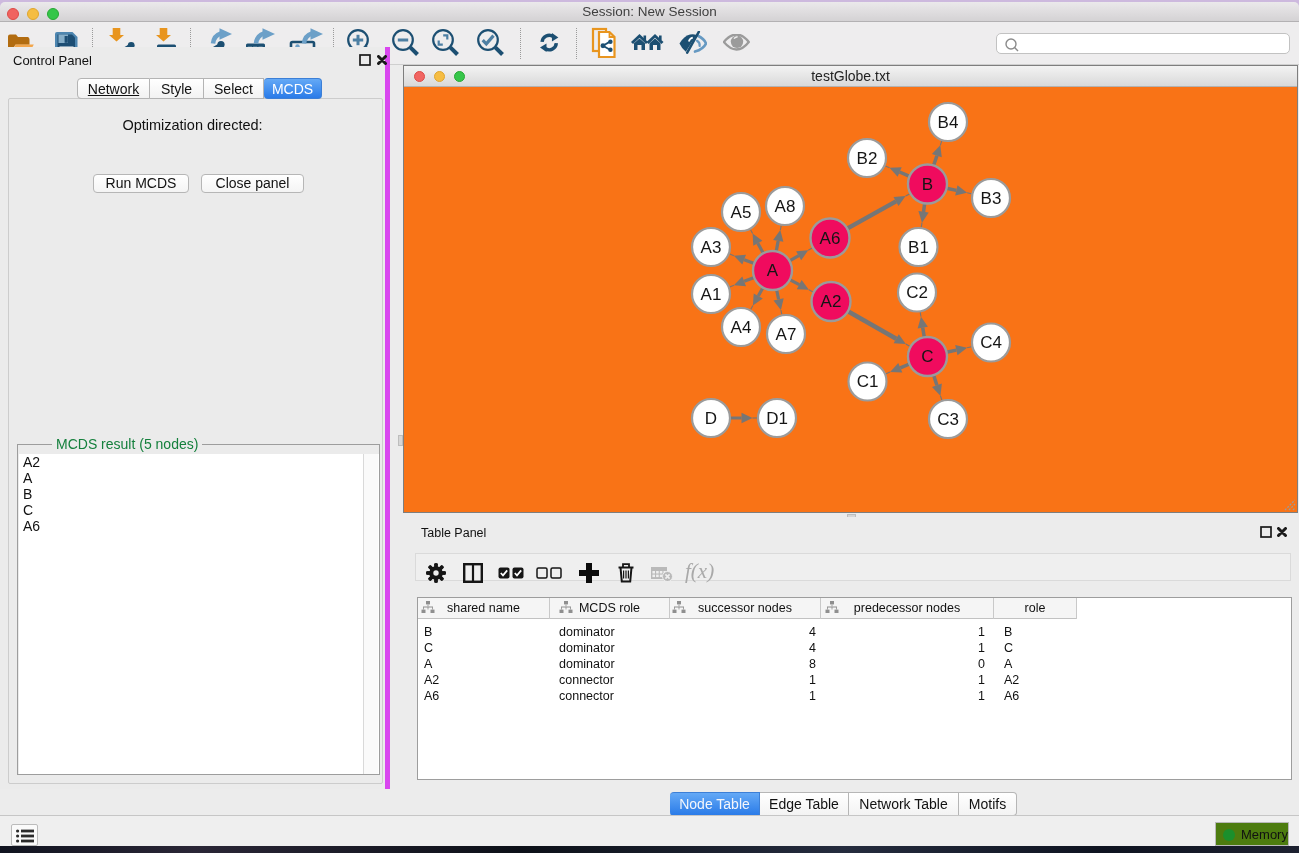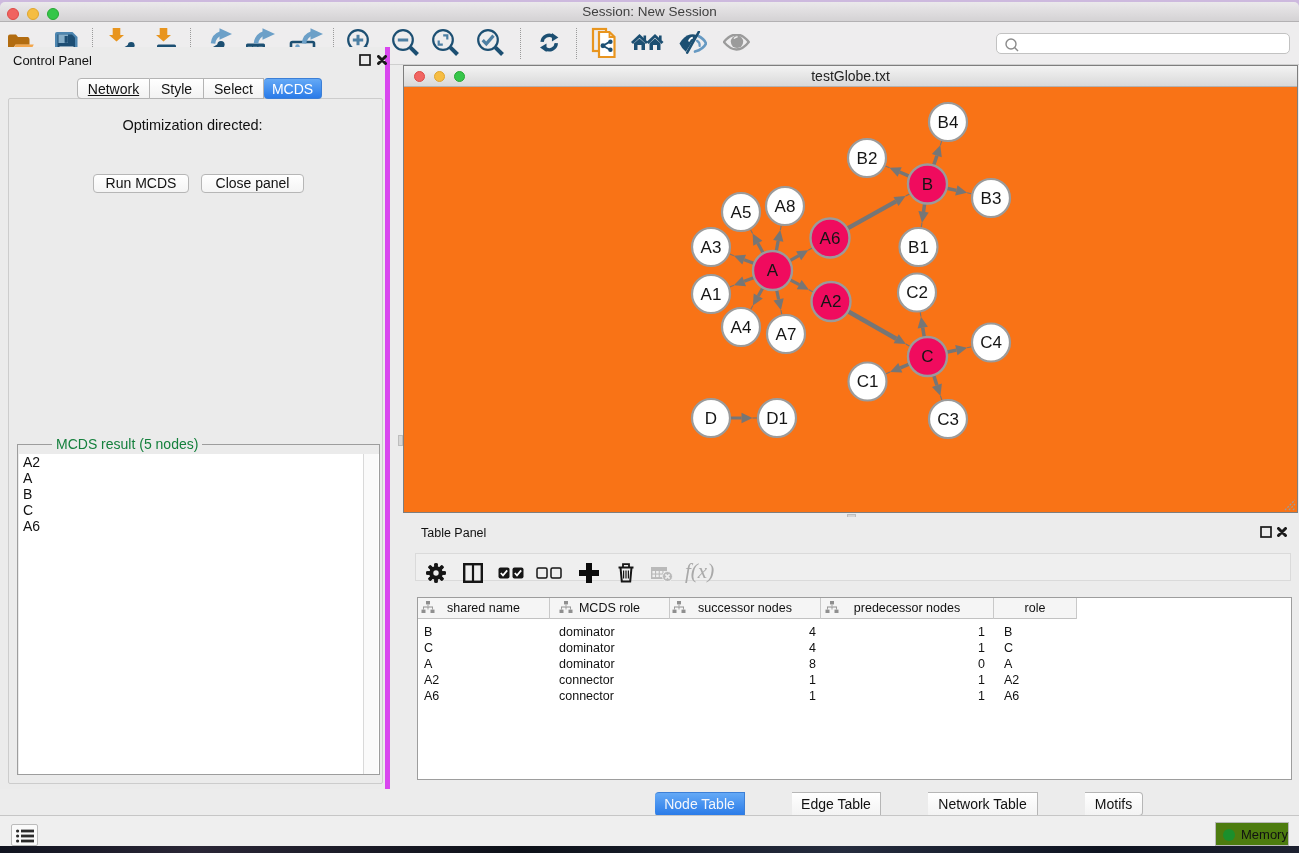--- a/index.html
+++ b/index.html
@@ -64,21 +64,21 @@
 #tpanel .hdr { position:absolute; left:18px; top:9px; font-size:12.5px; color:#111; }
 #ttoolbar { position:absolute; left:12px; top:36px; width:876px; height:28px; background:#efefef;
   border:1px solid #dadada; }
 #ttable { position:absolute; left:14px; top:80px; width:875px; height:183px; background:#fff;
   border:1px solid #9d9d9d;padding-left:17px; }
 #thead { position:absolute; left:0; top:0; height:21px; background:#f5f5f5;
   border-bottom:1px solid #c2c2c2; font-size:12.5px; color:#111; }
 .hcell { position:absolute; top:0; height:21px; border-right:1px solid #c9c9c9; text-align:center; line-height:20px; }
 .trow { position:absolute; font-size:12.5px; color:#111; height:16px; line-height:16px; }
 
-.btabs { position:absolute; left:252px; top:275px; height:24px; display:flex; font-size:14px;gap:47px; }
+.btabs { position:absolute; left:267px; top:275px; height:24px; display:flex; font-size:14px; }
 .btab { border:1px solid #b6b6b6; border-left:none; background:linear-gradient(#ffffff,#f3f3f3); color:#111;
   display:flex; align-items:center; justify-content:center; }
 .btab.last { border-radius:0 4px 4px 0; }
 .btab.sel { background:linear-gradient(#64a9f6,#2a7be8); color:#f4f6fb; border-color:#3c7fd6; border-radius:4px 0 0 4px; }
 
 #statusbar { left:0; top:815px; width:1299px; height:32px; background:#efefef; border-top:1px solid #c6c6c6; }
 #listbtn { position:absolute; left:11px; top:8px; width:27px; height:22px; background:#fafafa;
   border:1px solid #bbb; border-radius:2px; }
 #membtn { position:absolute; left:1215px; top:6px; width:74px; height:24px; background:#4d7c0f;
   border:1px solid #b9b9b9; font-size:13px; color:#111; }

